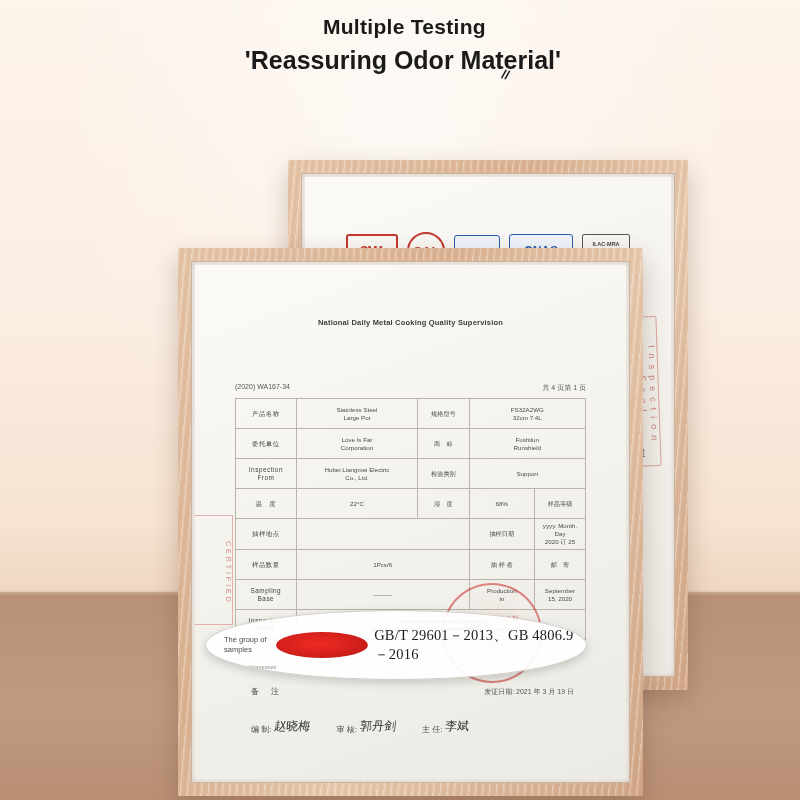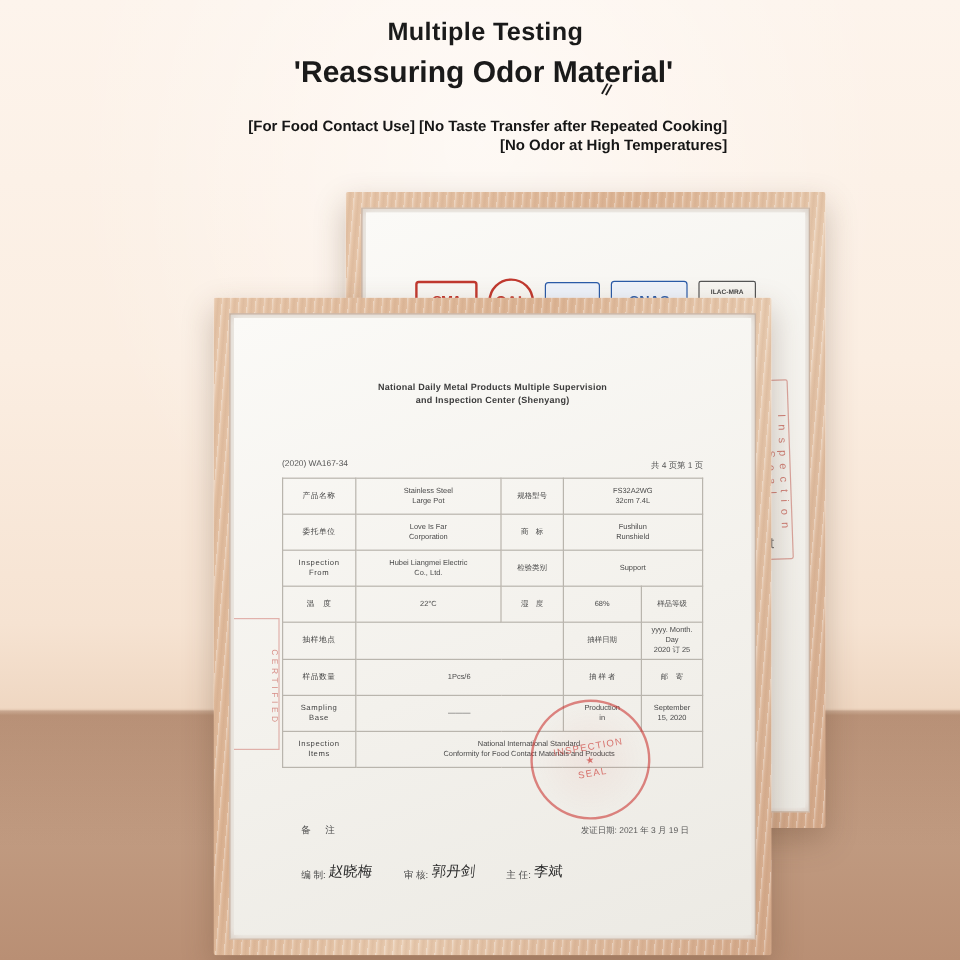--- a/index.html
+++ b/index.html
@@ -230,21 +230,20 @@
 
   <div id="wallshade"></div>
   <div id="floorshade"></div>
 
   <div id="headline">
     <div class="hl1">Multiple Testing</div>
     <div class="hl2">
       <span>'Reassuring Odor Material'</span>
       <span class="tail">//</span>
     </div>
-    <div class="sub">[For Food Contact Use] [No Taste Transfer after Repeated Cooking] [No Odor at High Temperatures]</div>
   </div>
 
   <div class="frame" id="frame-back">
     <div class="inner-bevel"></div>
     <div class="paper" id="back-paper">
 
       <div class="logo-row">
         <div class="badge badge-cma">CMA</div>
         <div class="badge badge-cal">CAL</div>
         <div class="badge badge-ilac">ILAC-MRA</div>
@@ -271,22 +270,21 @@
       <div id="back-stamp">Inspection Seal</div>
       <div id="back-hot">Hot Pot</div>
     </div>
   </div>
 
   <div class="frame" id="frame-front">
     <div class="inner-bevel"></div>
     <div class="paper" id="front-paper">
 
       <div id="fp-head">
-        <div>National Daily Metal Products Multiple Supervision</div>
-        <div>and Inspection Center (Shenyang)</div>
+        <div>National Daily Metal Cooking Quality Supervision</div>
       </div>
 
 
       <div id="fp-meta">
         <span>(2020) WA167-34</span>
         <span>共 4 页第 1 页</span>
       </div>
 
       <table class="cert">
         <tbody>
@@ -373,14 +371,21 @@
           <span class="sig-name">郭丹剑</span>
         </div>
         <div class="sig-item">
           <span>主 任:</span>
           <span class="sig-name">李斌</span>
         </div>
       </div>
     </div>
   </div>
 
+  <div id="magnifier">
+    <div id="mag-left" style="white-space: pre-line;">The group of
+samples</div>
+    <div id="mag-blob"></div>
+    <div id="mag-text">GB/T 29601－2013、GB 4806.9－2016</div>
+    <div id="mag-note">No scanned impression</div>
+  </div>
 
 </div>
 
 </body></html>

